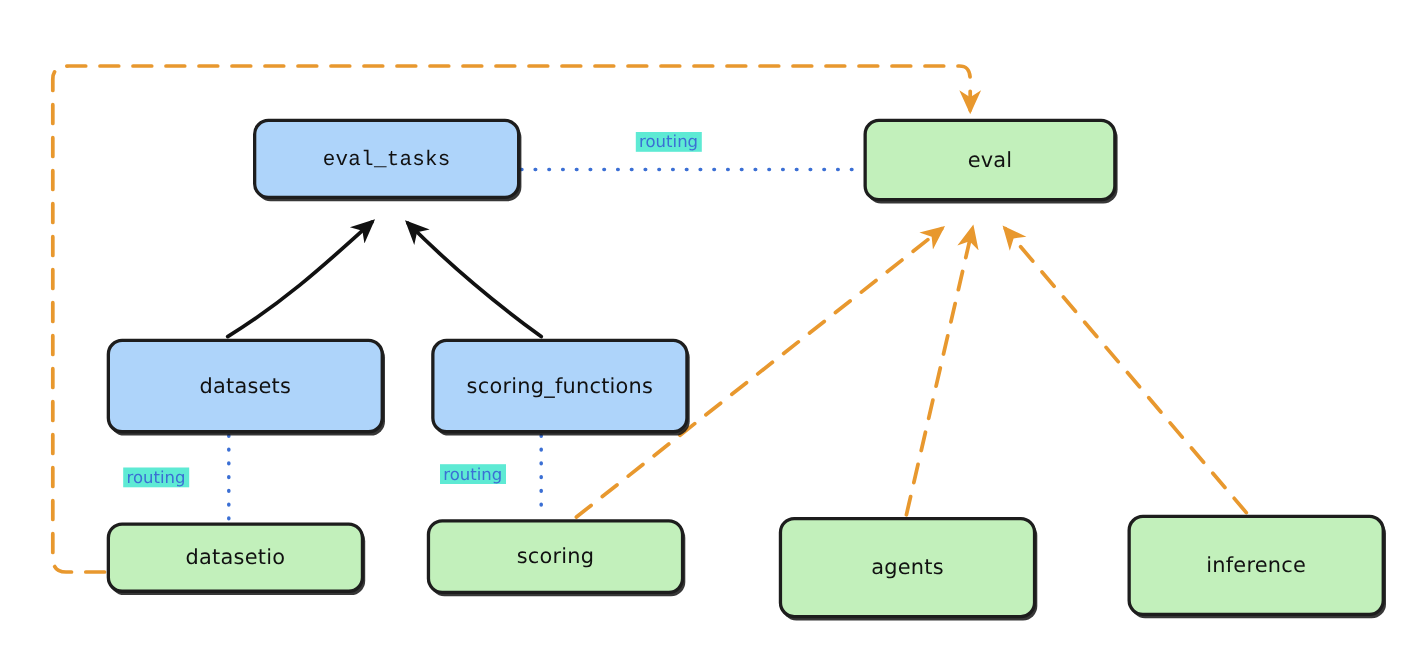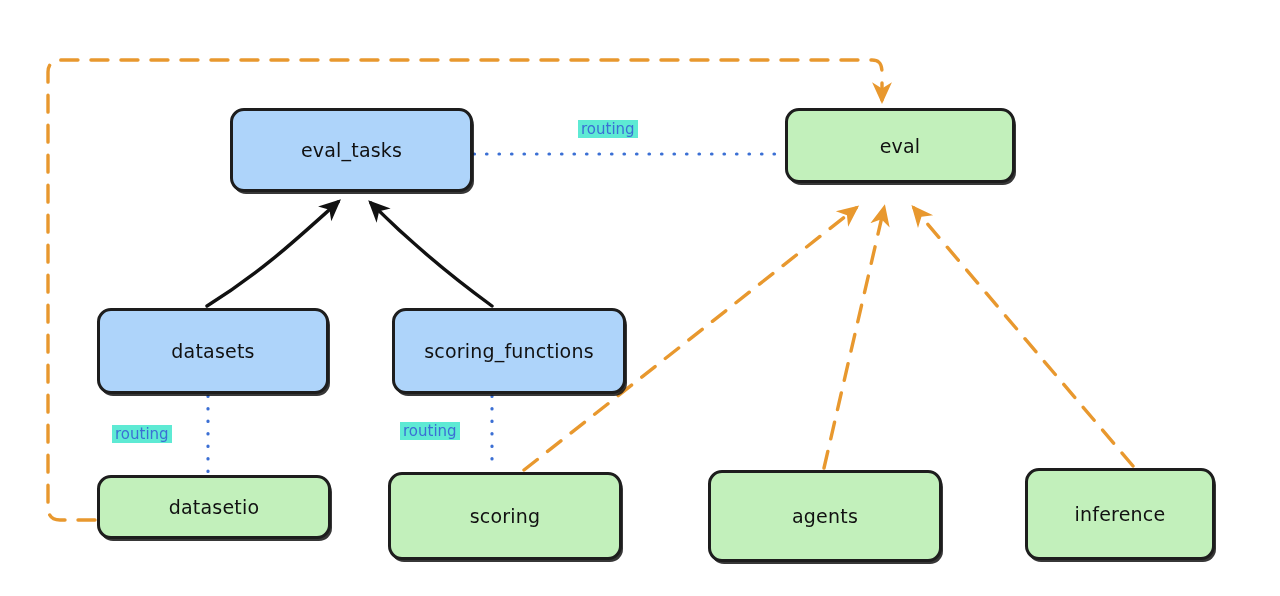--- a/index.html
+++ b/index.html
@@ -82,49 +82,49 @@
     <path d="M 95 520 L 60 520 C 50 520, 48 514, 48 505 L 48 72 C 48 63, 54 60, 63 60
              L 872 60 C 881 60, 882 66, 882 74 L 882 100" fill="none" stroke="#e8982e" stroke-width="3.4" stroke-linecap="round" stroke-dasharray="17 13" marker-end="url(#arrow-orange)"></path>
 
     <path d="M 524 470 L 856 208" fill="none" stroke="#e8982e" stroke-width="3.4" stroke-linecap="round" stroke-dasharray="17 13" marker-end="url(#arrow-orange)"></path>
 
     <path d="M 824 468 L 884 208" fill="none" stroke="#e8982e" stroke-width="3.4" stroke-linecap="round" stroke-dasharray="17 13" marker-end="url(#arrow-orange)"></path>
 
     <path d="M 1133 466 L 914 208" fill="none" stroke="#e8982e" stroke-width="3.4" stroke-linecap="round" stroke-dasharray="17 13" marker-end="url(#arrow-orange)"></path>
   </svg>
 
-  <div class="node blue" style="left:230px; top:108px; width:243px; height:84px;">
+  <div class="node blue" style="left:230px; top:108px; width:243px; height:73px;font-family:Liberation Mono, monospace;">
     <span class="node-label">eval_tasks</span>
   </div>
 
   <div class="node green" style="left:785px; top:108px; width:230px; height:75px;">
     <span class="node-label">eval</span>
   </div>
 
-  <div class="node blue" style="left:97px; top:308px; width:232px; height:86px;">
+  <div class="node blue" style="left:97px; top:308px; width:252px; height:86px;">
     <span class="node-label">datasets</span>
   </div>
 
   <div class="node blue" style="left:392px; top:308px; width:234px; height:86px;">
     <span class="node-label">scoring_functions</span>
   </div>
 
   <div class="node green" style="left:97px; top:475px; width:234px; height:64px;">
     <span class="node-label">datasetio</span>
   </div>
 
-  <div class="node green" style="left:388px; top:472px; width:234px; height:88px;">
+  <div class="node green" style="left:388px; top:472px; width:234px; height:68px;">
     <span class="node-label">scoring</span>
   </div>
 
   <div class="node green" style="left:708px; top:470px; width:234px; height:92px;align-items:center;">
     <span class="node-label">agents</span>
   </div>
 
-  <div class="node green" style="left:1025px; top:468px; width:190px; height:92px;">
+  <div class="node green" style="left:1025px; top:468px; width:234px; height:92px;">
     <span class="node-label">inference</span>
   </div>
 
   <div class="edge-label" style="left:578px; top:120px;">routing</div>
 
   <div class="edge-label" style="left:112px; top:425px;">routing</div>
 
   <div class="edge-label" style="left:400px; top:422px;">routing</div>
 
 </div>

